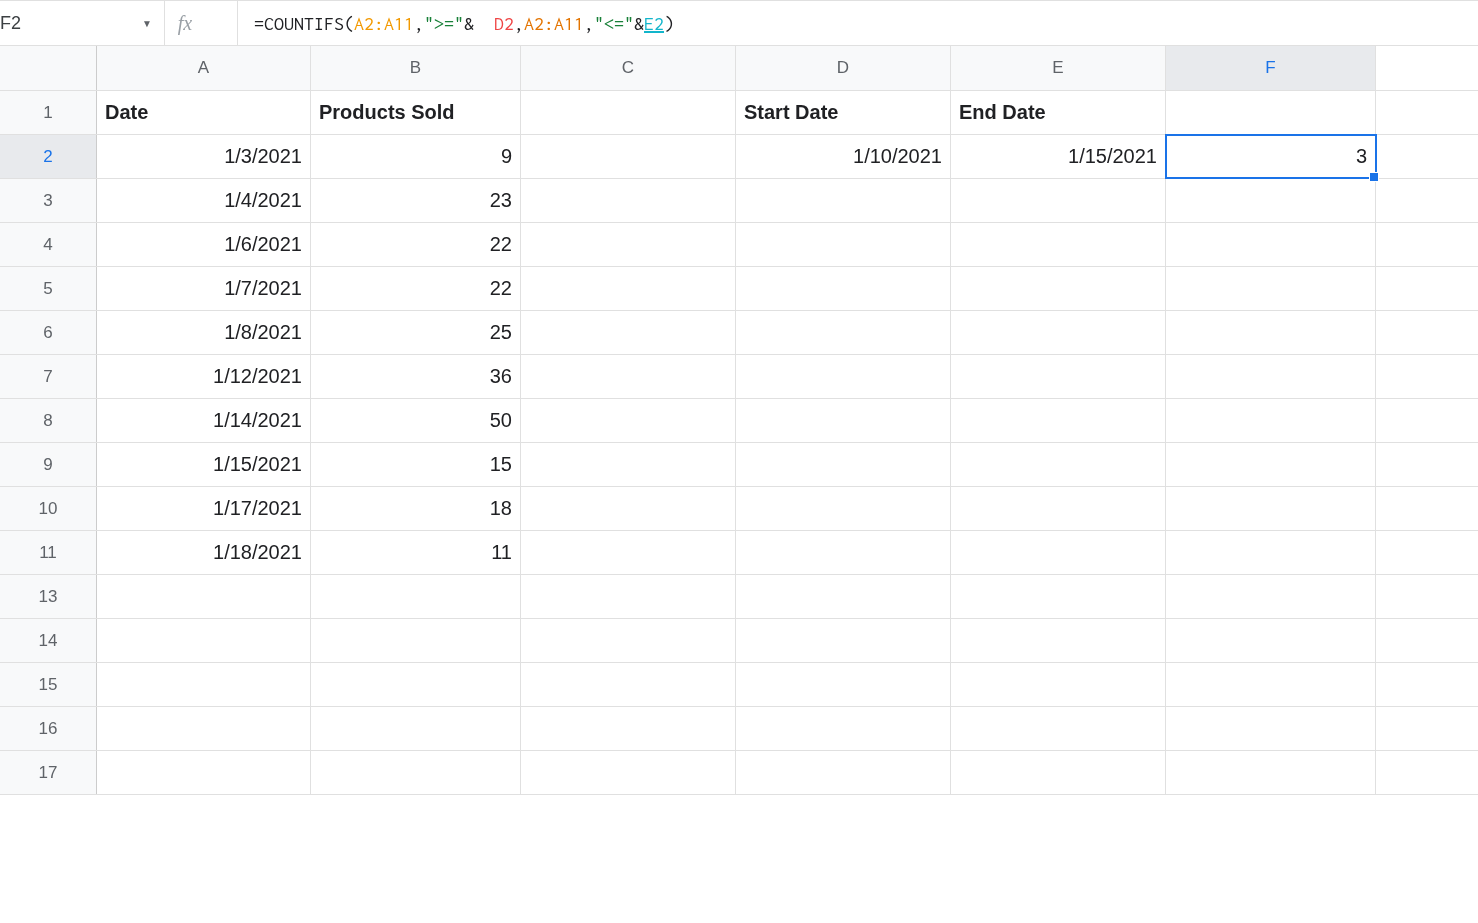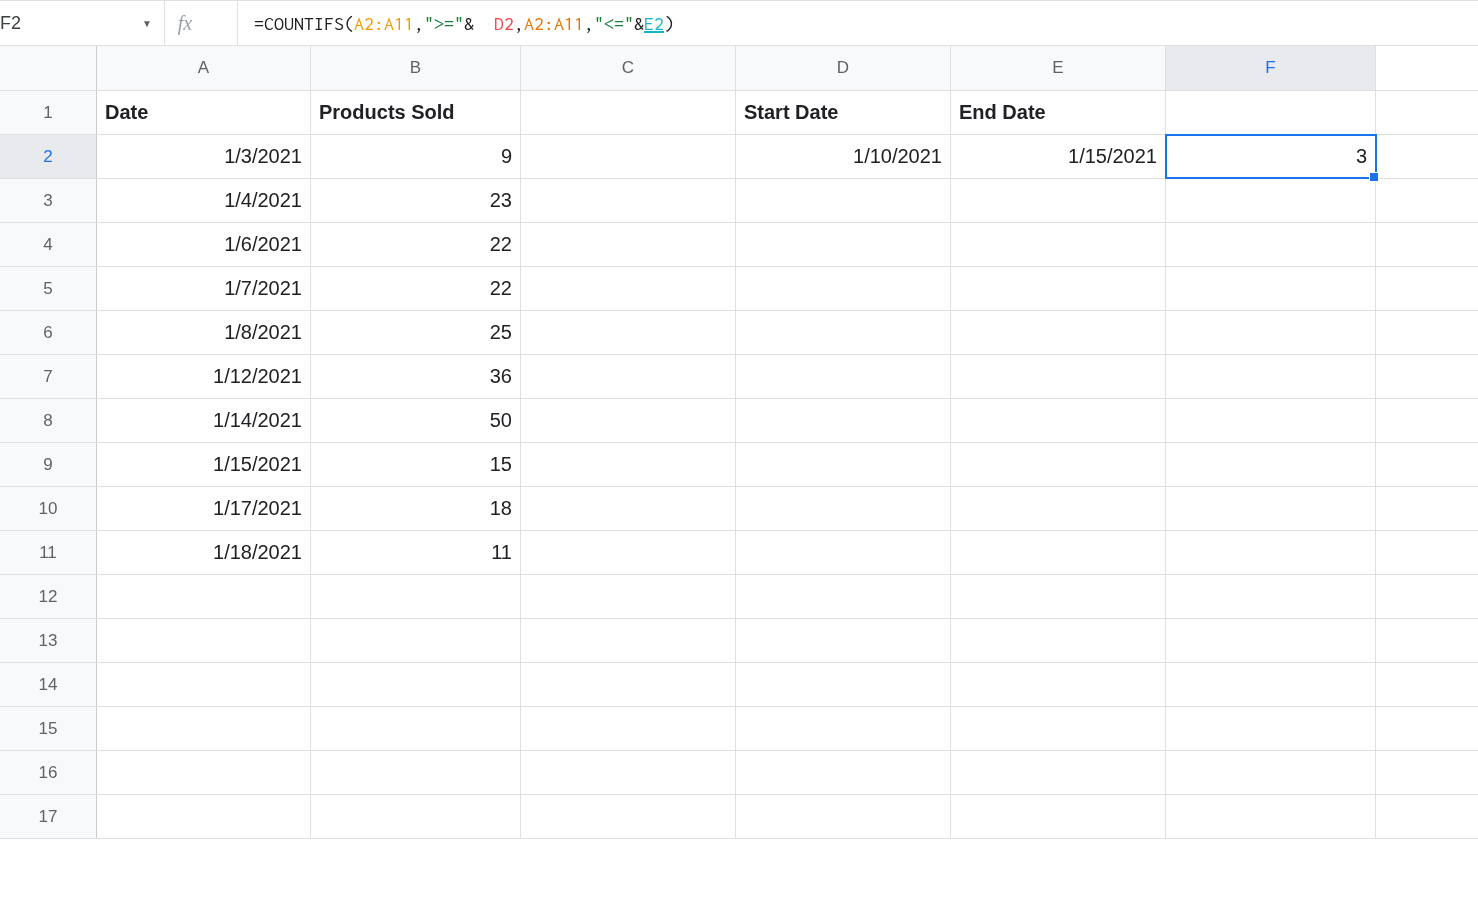--- a/index.html
+++ b/index.html
@@ -278,29 +278,20 @@
     <div class="row">
       <div class="row-header">11</div>
       <div class="cell col-A right">1/18/2021</div>
       <div class="cell col-B right">11</div>
       <div class="cell col-C"></div>
       <div class="cell col-D"></div>
       <div class="cell col-E"></div>
       <div class="cell col-F"></div>
     </div>
     <div class="row">
-      <div class="row-header">12</div>
-      <div class="cell col-A"></div>
-      <div class="cell col-B"></div>
-      <div class="cell col-C"></div>
-      <div class="cell col-D"></div>
-      <div class="cell col-E"></div>
-      <div class="cell col-F"></div>
-    </div>
-    <div class="row">
       <div class="row-header">13</div>
       <div class="cell col-A"></div>
       <div class="cell col-B"></div>
       <div class="cell col-C"></div>
       <div class="cell col-D"></div>
       <div class="cell col-E"></div>
       <div class="cell col-F"></div>
     </div>
     <div class="row">
       <div class="row-header">14</div>

